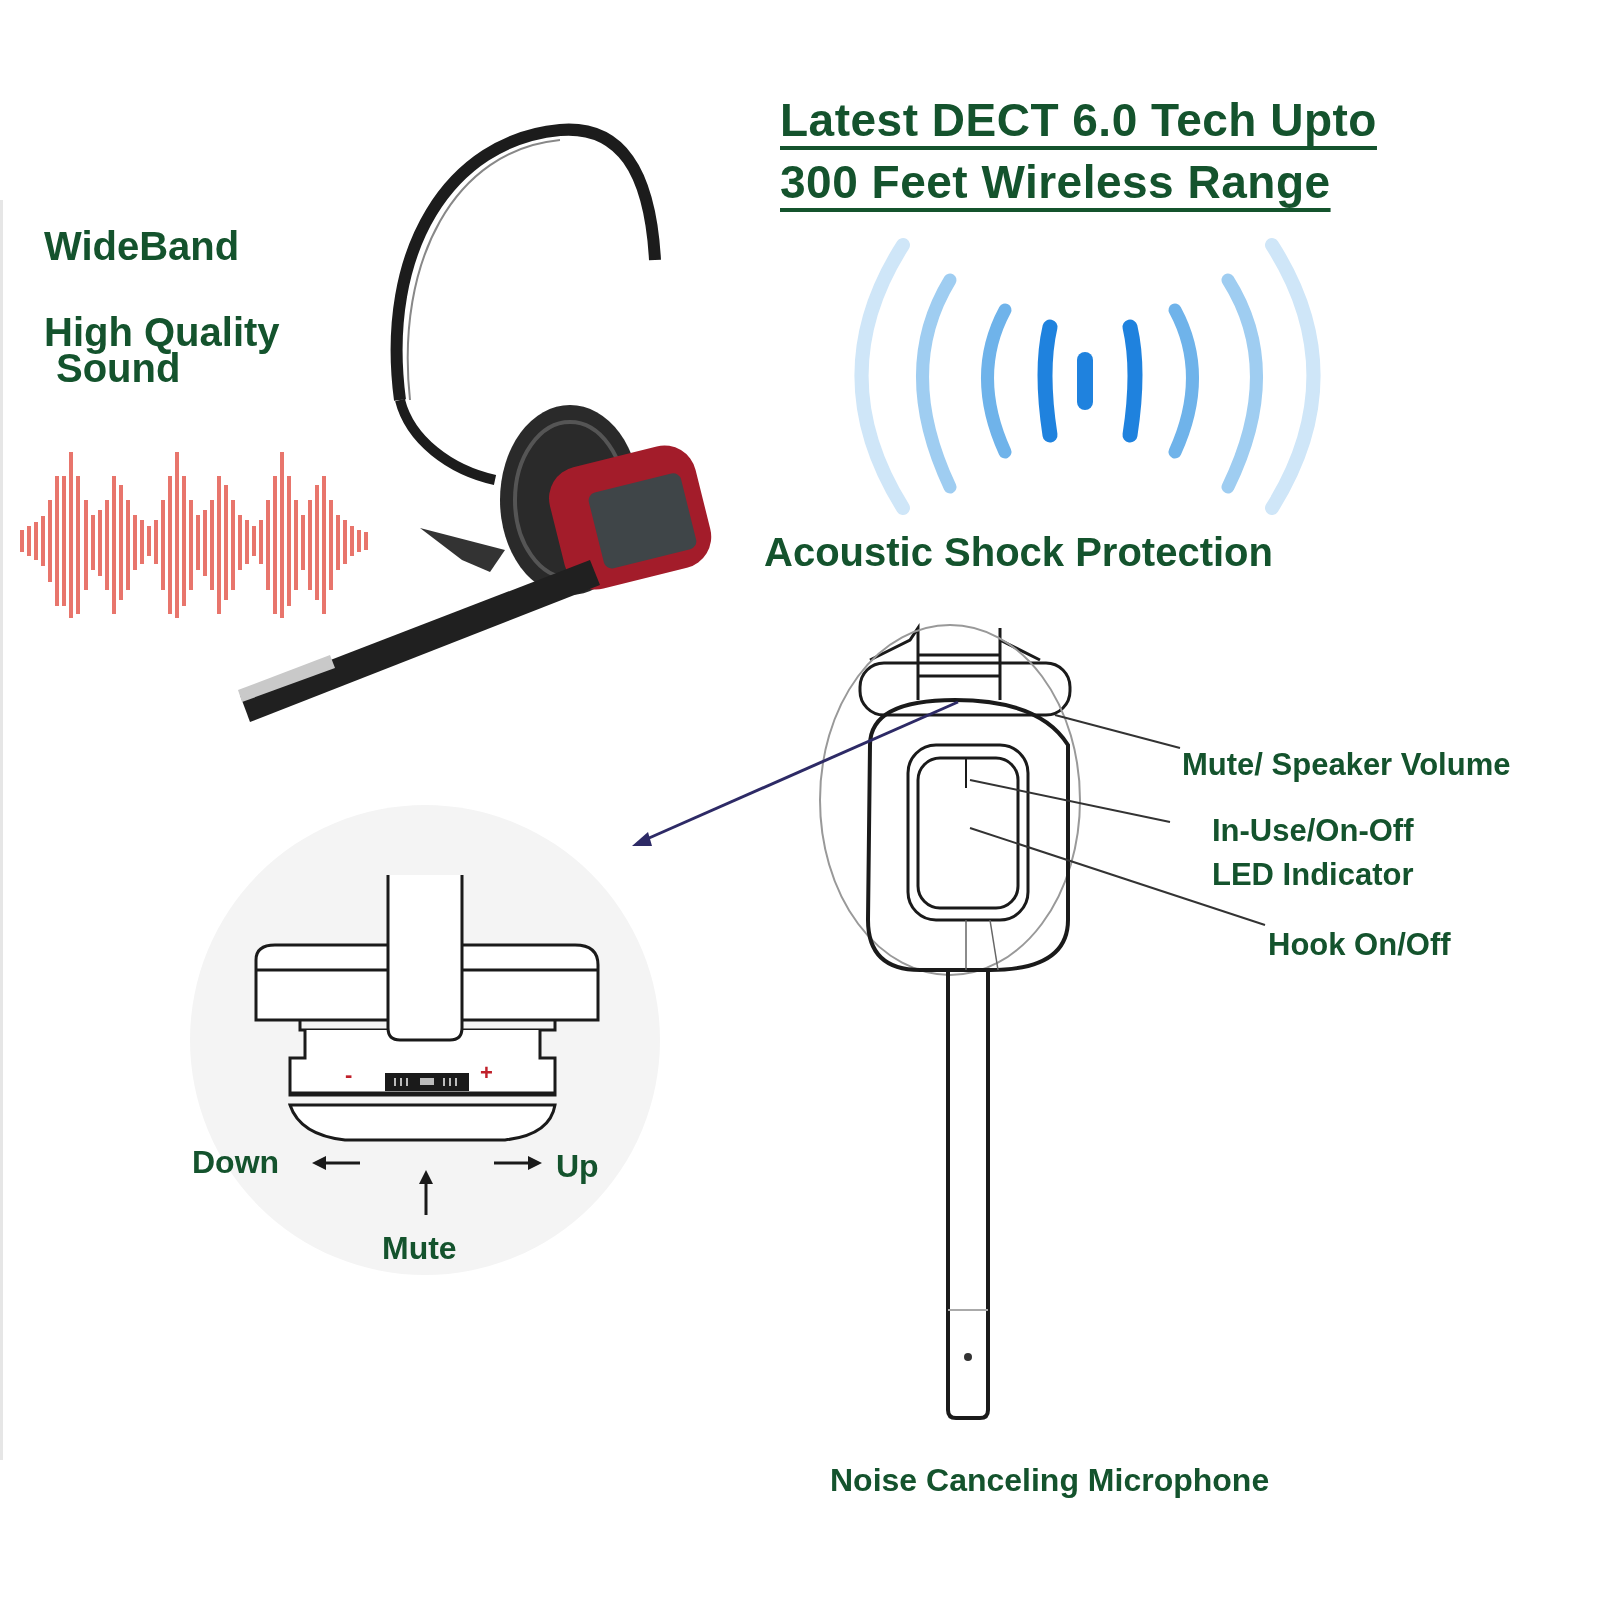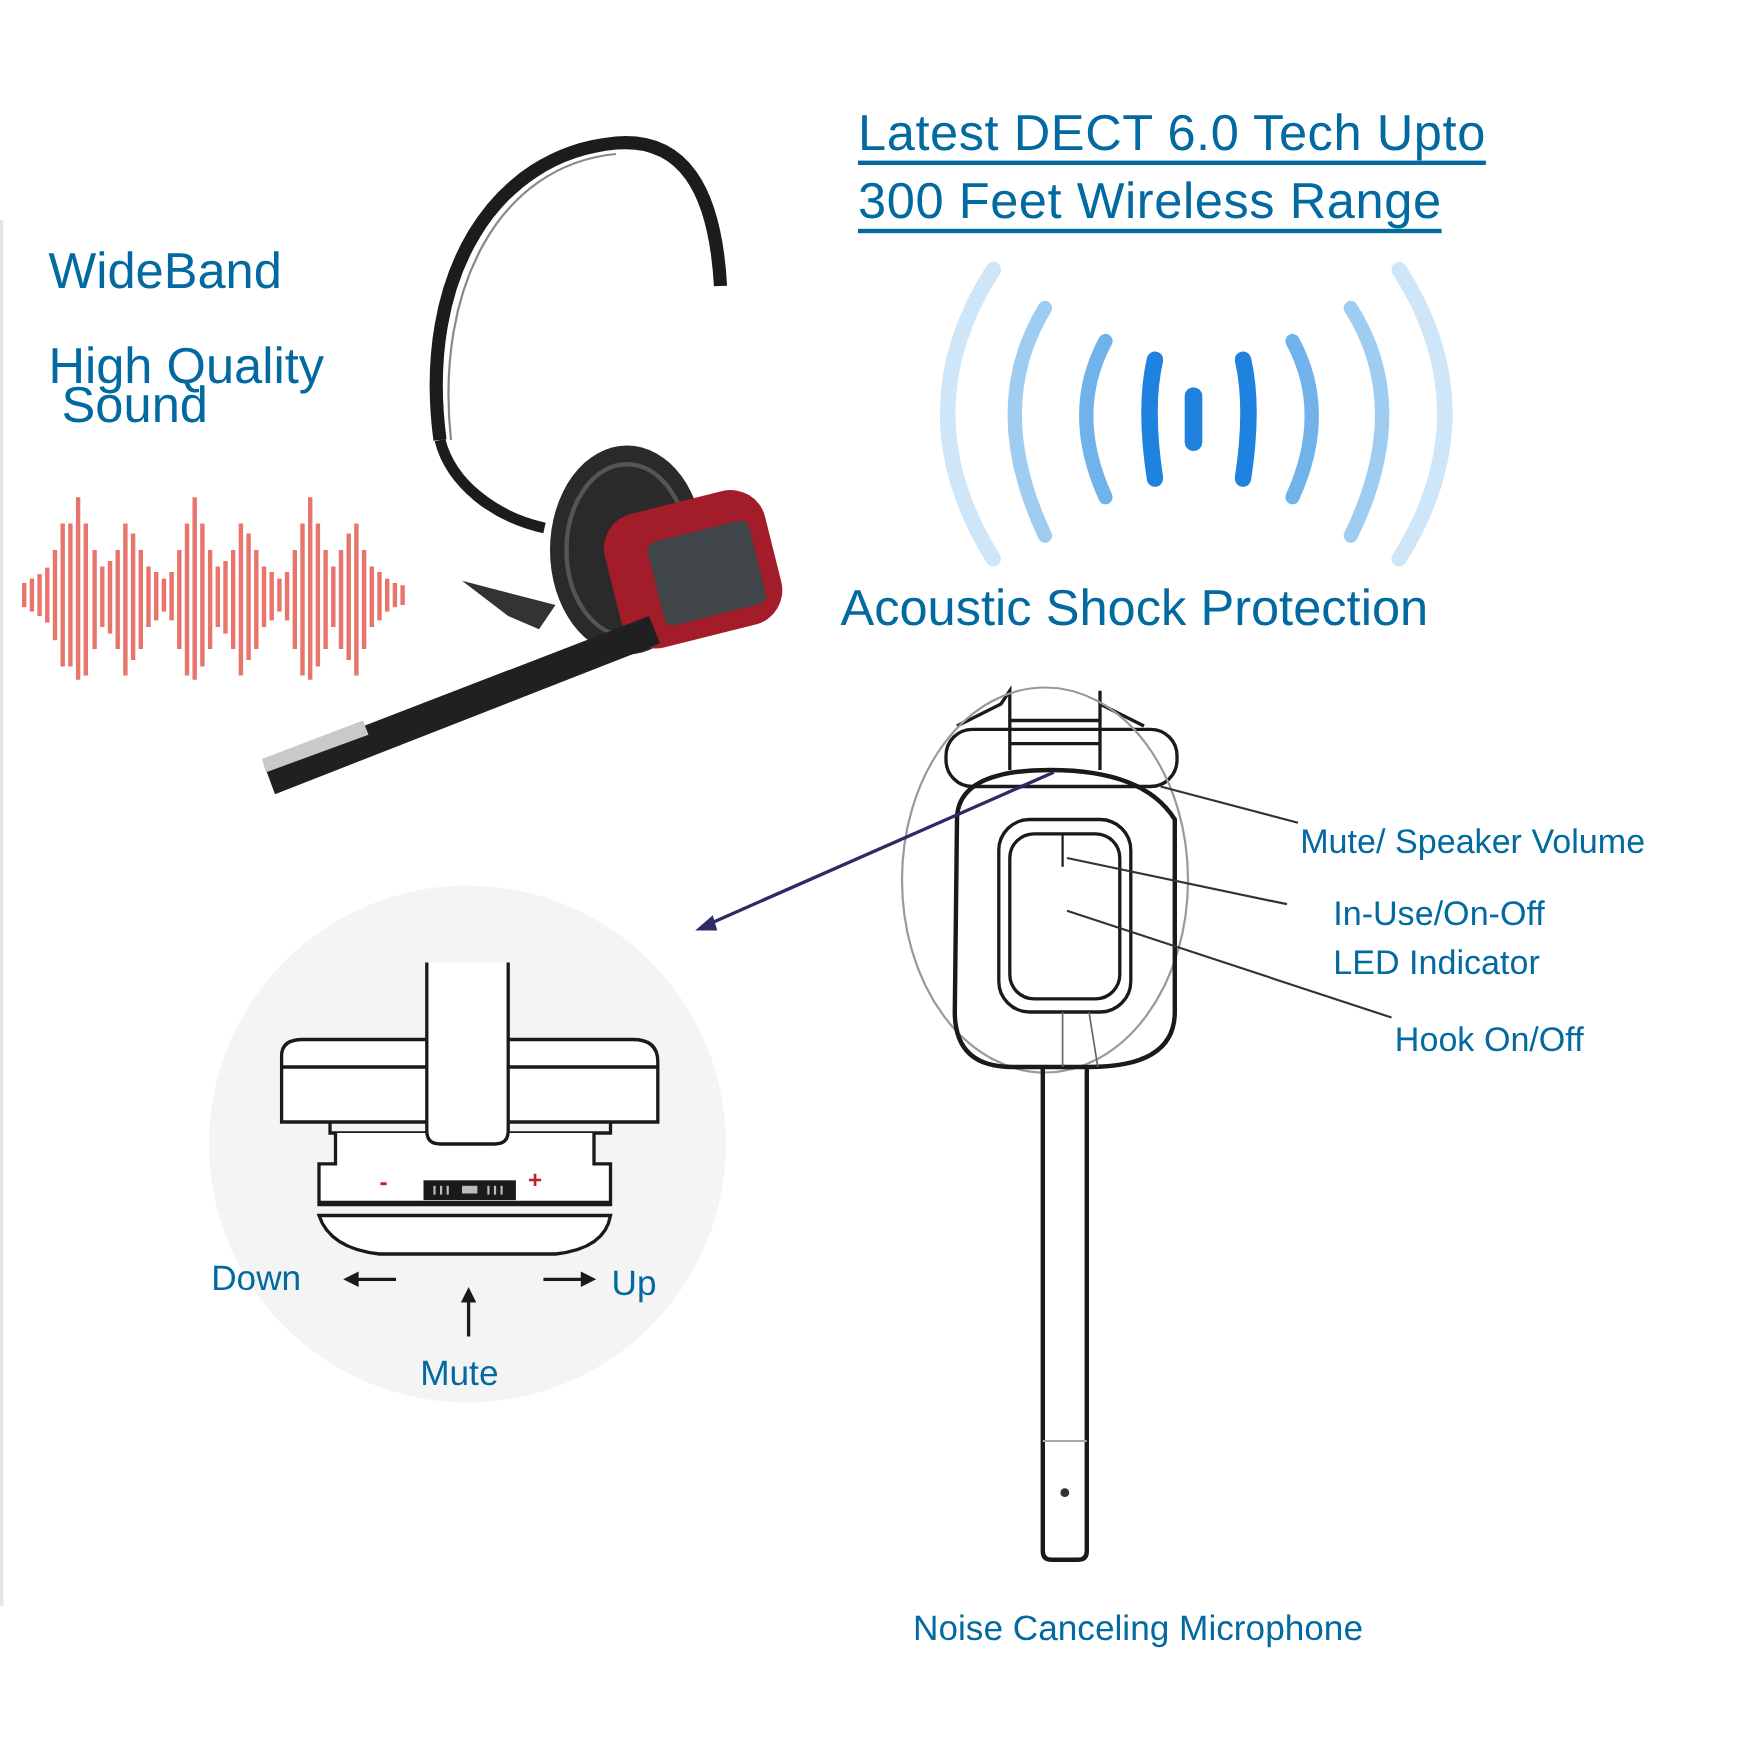--- a/index.html
+++ b/index.html
@@ -1,20 +1,20 @@
 <!DOCTYPE html>
 <html><head>
 <meta charset="utf-8">
 <style>
   html, body { margin: 0; padding: 0; background: #ffffff; }
   body { width: 1600px; height: 1600px; position: relative; overflow: hidden; font-family: "Liberation Sans", sans-serif; }
   .abs { position: absolute; }
-  .txt { color: #0369a1; font-weight: normal; white-space: nowrap; }
+  .txt { color: #14532d; font-weight: bold; white-space: nowrap; }
   .headline { font-size: 46px; line-height: 64px; text-decoration: underline; text-decoration-thickness: 4px; text-underline-offset: 10px; letter-spacing: 0.5px; }
-  .feature-title { font-size: 46px; line-height: 60px; }
+  .feature-title { font-size: 40px; line-height: 60px; }
   .callout { font-size: 31px; line-height: 42px; margin-top: 16px; }
   .dir-label { font-size: 32px; line-height: 40px; }
   .left-edge { position: absolute; left: 0; top: 200px; width: 3px; height: 1260px; background: #e6e6e6; }
   svg { position: absolute; left: 0; top: 0; }
 </style>
 </head>
 <body>
 
 <div class="left-edge"></div>
 

